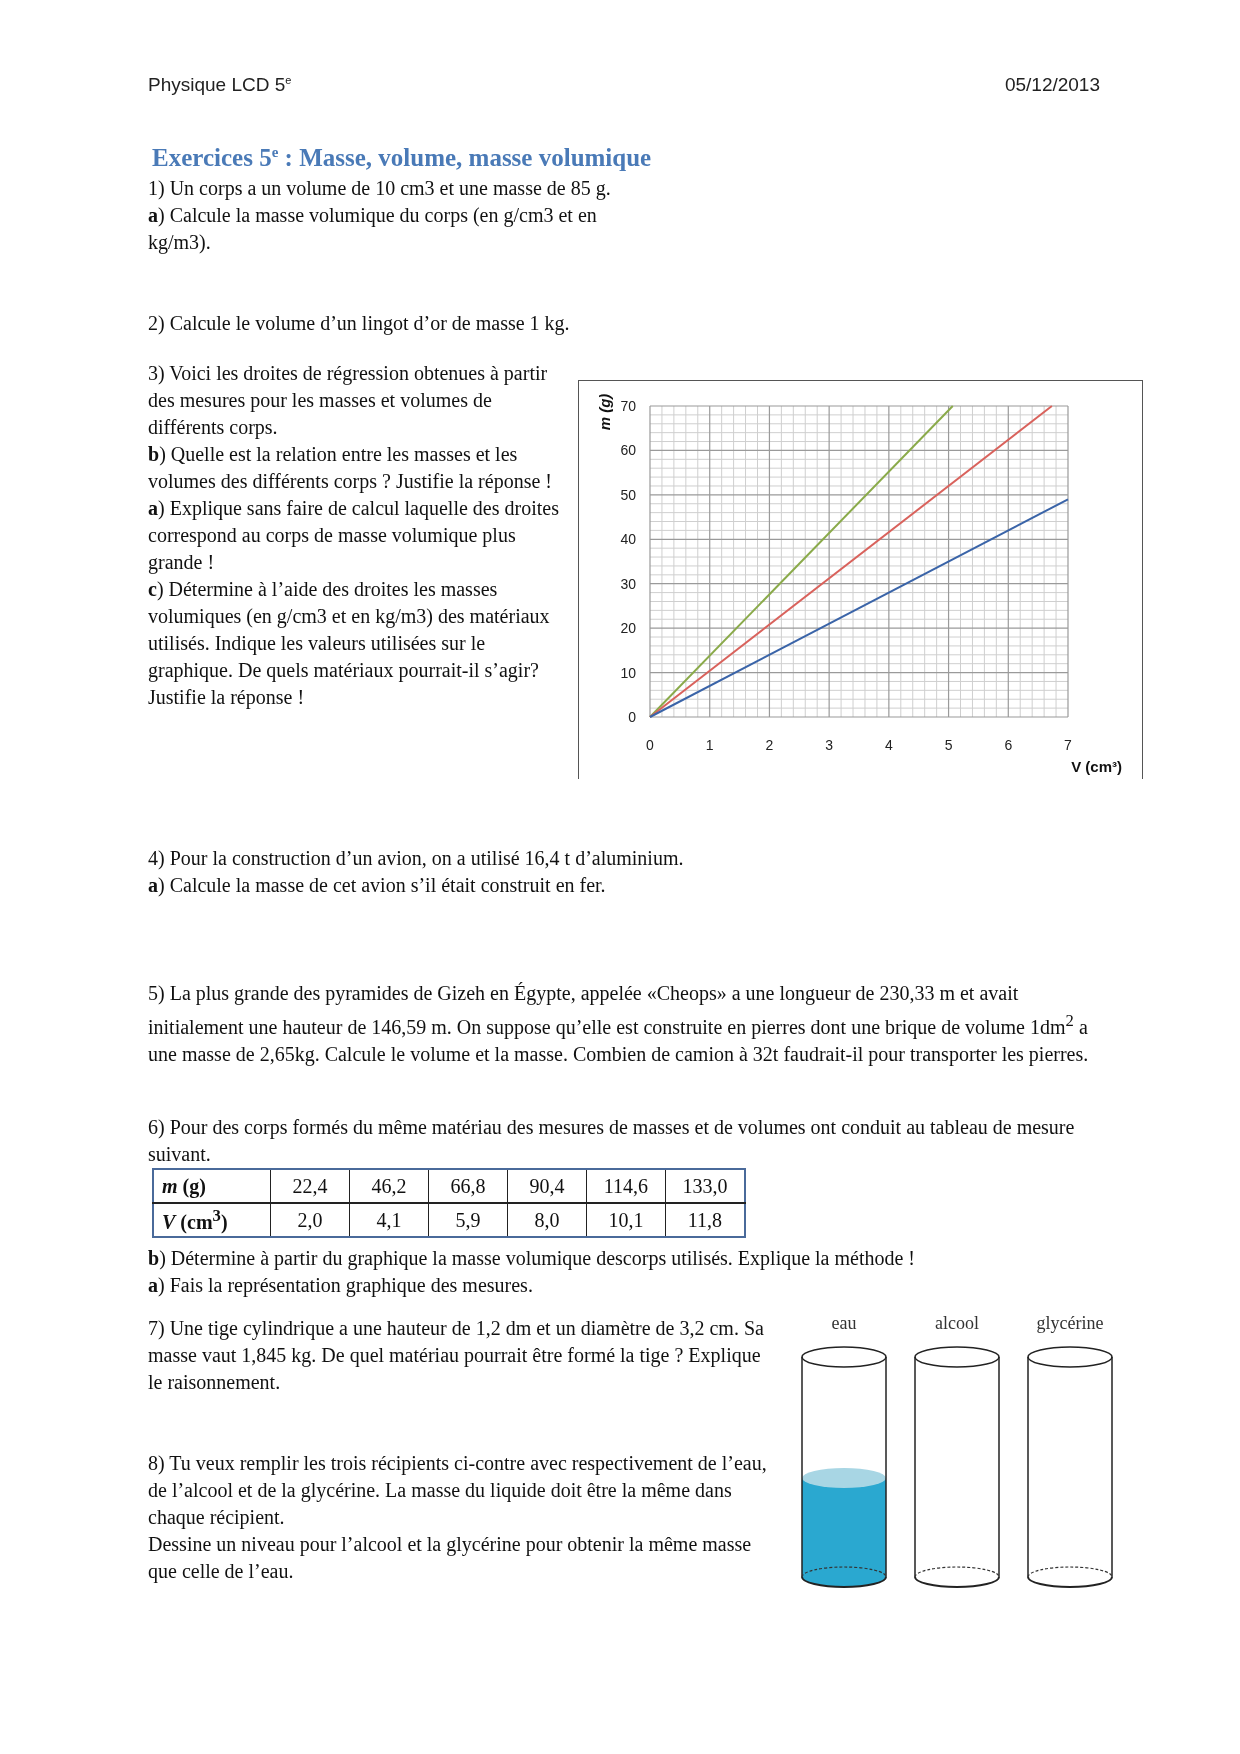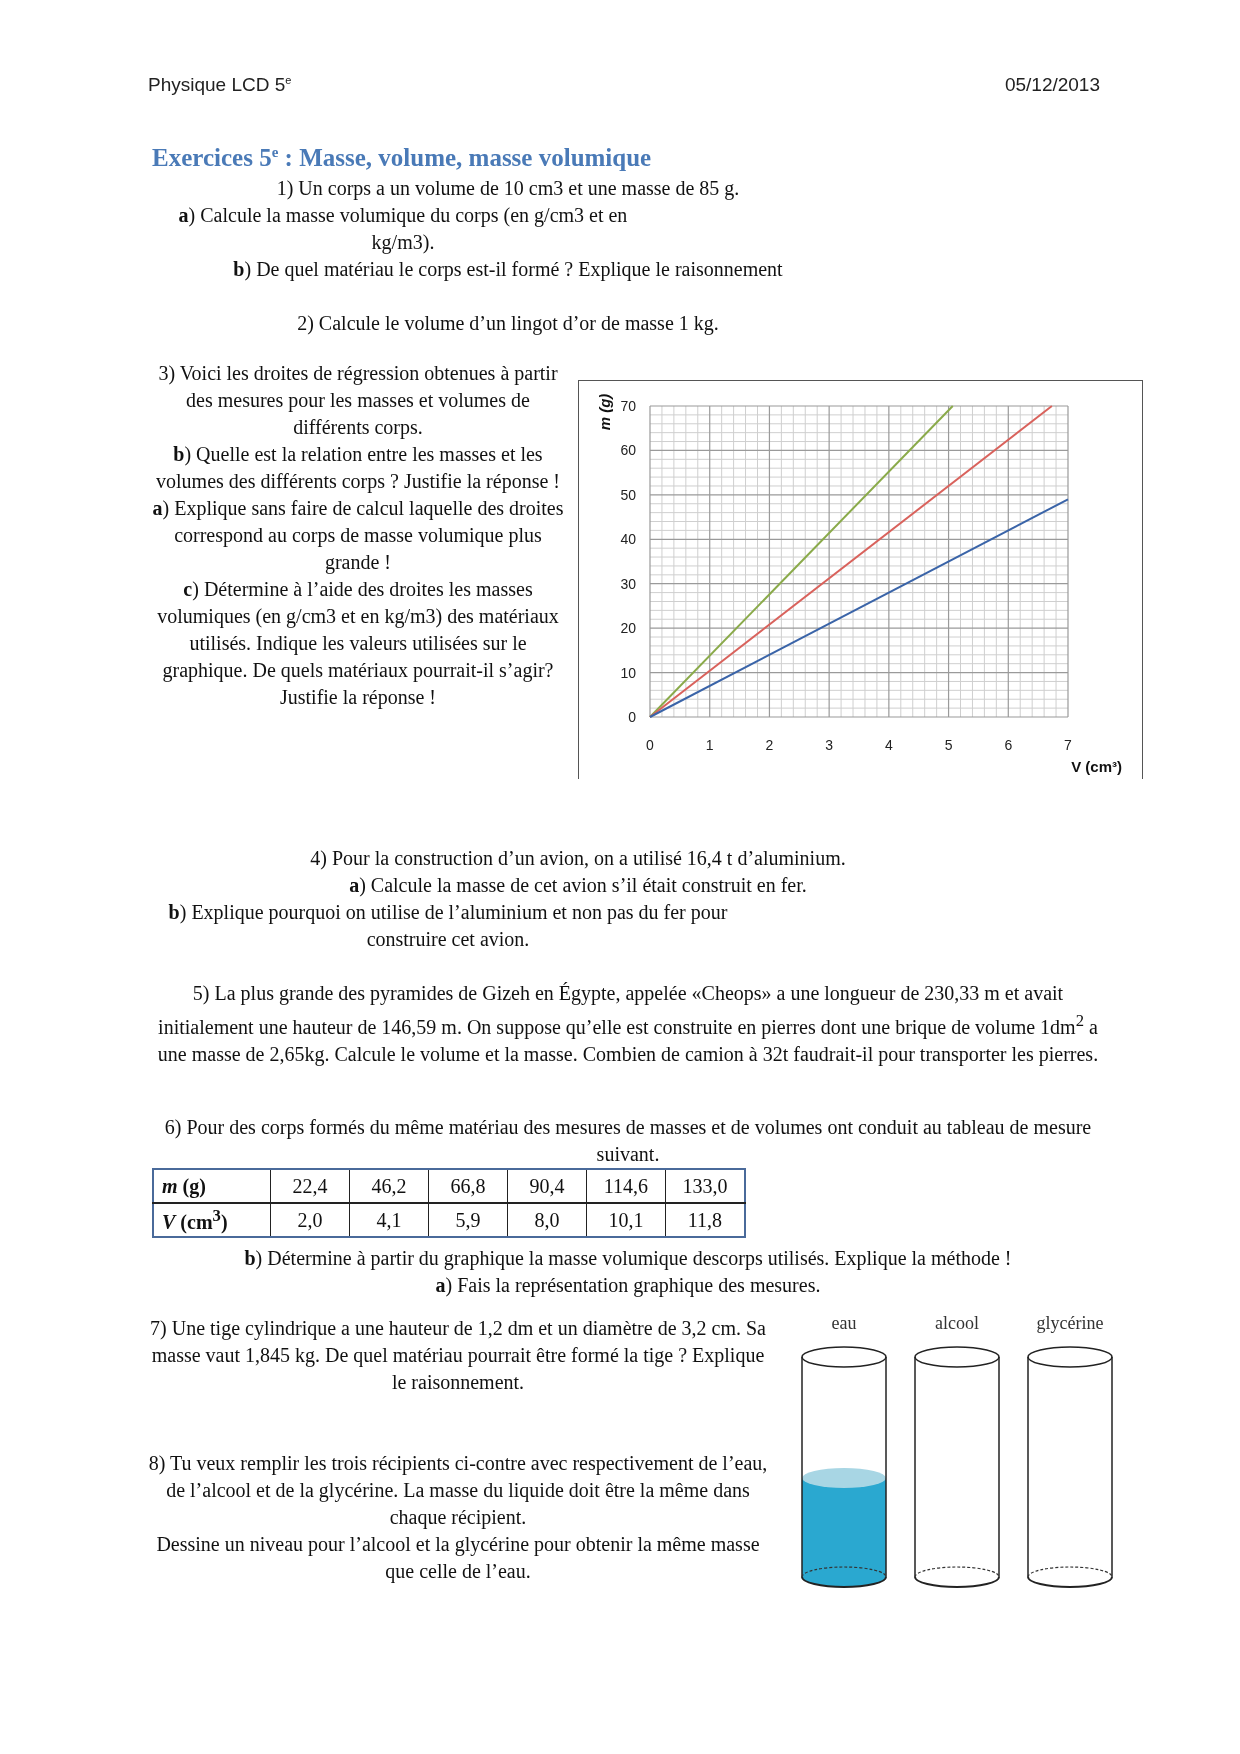--- a/index.html
+++ b/index.html
@@ -4,21 +4,21 @@
   <style>
     html, body { margin: 0; padding: 0; background: #ffffff; }
     body { width: 1240px; height: 1754px; position: relative; overflow: hidden;
            font-family: "Liberation Serif", "DejaVu Serif", serif; color: #111; }
     .hdr { position: absolute; top: 74px; font-family: "Liberation Sans", "DejaVu Sans", sans-serif; font-size: 19px; color: #222; }
     .hdr sup { font-size: 11px; }
     #hdr-left { left: 148px; }
     #hdr-right { right: 140px; text-align: right; }
     #title { position: absolute; left: 148px; top: 140px; font-size: 25px; font-weight: bold; color: #4a7ab7; margin: 4px; text-align: right; }
     #title sup { font-size: 15px; }
-    .blk { position: absolute; left: 148px; font-size: 20px; line-height: 27px; text-align: center; }
+    .blk { position: absolute; left: 148px; font-size: 20px; line-height: 27px; }
     .blk p { margin: 0; }
     .blk b { font-weight: bold; }
     #ex1 { top: 175px; width: 720px; }
     #ex2 { top: 310px; width: 720px; }
     #ex3 { top: 360px; width: 420px; }
     #ex4 { top: 845px; width: 860px; }
     #ex5 { top: 980px; width: 960px; }
     #ex6 { top: 1114px; width: 960px; }
     #ex6-qs { top: 1245px; width: 960px; }
     #ex7 { top: 1315px; width: 620px; }
@@ -36,21 +36,20 @@
 <body>
 
 <div class="hdr" id="hdr-left"><span>Physique LCD 5</span><sup>e</sup></div>
 <div class="hdr" id="hdr-right">05/12/2013</div>
 
 <h1 id="title"><span>Exercices 5</span><sup>e</sup><span> : Masse, volume, masse volumique</span></h1>
 
 <div class="blk" id="ex1">
   <p>1) Un corps a un volume de 10 cm3 et une masse de 85 g.</p>
   <p style="width:510px"><b>a</b><span>) Calcule la masse volumique du corps (en g/cm3 et en kg/m3).</span></p>
-  <p><b>b</b><span>) De quel matériau le corps est-il formé ? Explique le raisonnement</span></p>
 </div>
 
 <div class="blk" id="ex2">
   <p>2) Calcule le volume d’un lingot d’or de masse 1 kg.</p>
 </div>
 
 <div class="blk" id="ex3">
   <p>3) Voici les droites de régression obtenues à partir des mesures pour les masses et volumes de différents corps.</p>
   <p><b>b</b><span>) Quelle est la relation entre les masses et les volumes des différents corps ? Justifie la réponse !</span></p>
   <p><b>a</b><span>) Explique sans faire de calcul laquelle des droites correspond au corps de masse volumique plus grande !</span></p>
@@ -160,21 +159,20 @@
       <text x="430.2857142857143" y="370" text-anchor="middle" font-family="Liberation Sans, sans-serif" font-size="14" fill="#222">6</text>
       <text x="490" y="370" text-anchor="middle" font-family="Liberation Sans, sans-serif" font-size="14" fill="#222">7</text>
     </g>
   <text id="ylabel" x="0" y="0" transform="translate(32,32) rotate(-90)" text-anchor="middle" font-family="Liberation Sans, sans-serif" font-size="15" font-weight="bold" font-style="italic" fill="#111">m (g)</text>
   <text id="xlabel" x="544" y="392" text-anchor="end" font-family="Liberation Sans, sans-serif" font-size="15" font-weight="bold" fill="#111">V (cm³)</text>
 </svg>
 
 <div class="blk" id="ex4">
   <p>4) Pour la construction d’un avion, on a utilisé 16,4 t d’aluminium.</p>
   <p><b>a</b><span>) Calcule la masse de cet avion s’il était construit en fer.</span></p>
-  <p style="width:600px"><b>b</b><span>) Explique pourquoi on utilise de l’aluminium et non pas du fer pour construire cet avion.</span></p>
 </div>
 
 <div class="blk" id="ex5">
   <p><span>5) La plus grande des pyramides de Gizeh en Égypte, appelée «Cheops» a une longueur de 230,33 m et avait initialement une hauteur de 146,59 m. On suppose qu’elle est construite en pierres dont une brique de volume 1dm</span><sup>2</sup><span> a une masse de 2,65kg. Calcule le volume et la masse. Combien de camion à 32t faudrait-il pour transporter les pierres.</span></p>
 </div>
 
 <div class="blk" id="ex6">
   <p>6) Pour des corps formés du même matériau des mesures de masses et de volumes ont conduit au tableau de mesure suivant.</p>
 </div>
 

